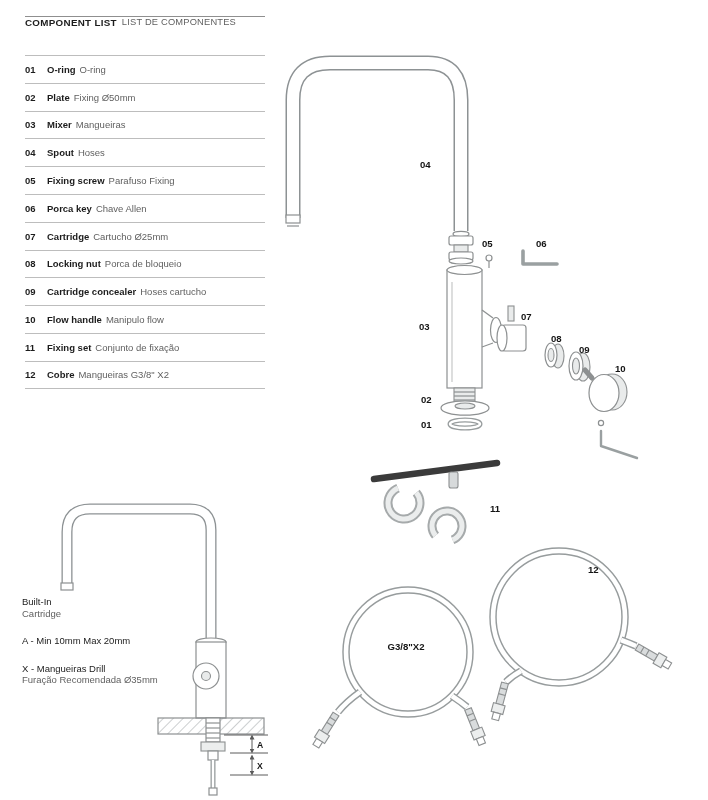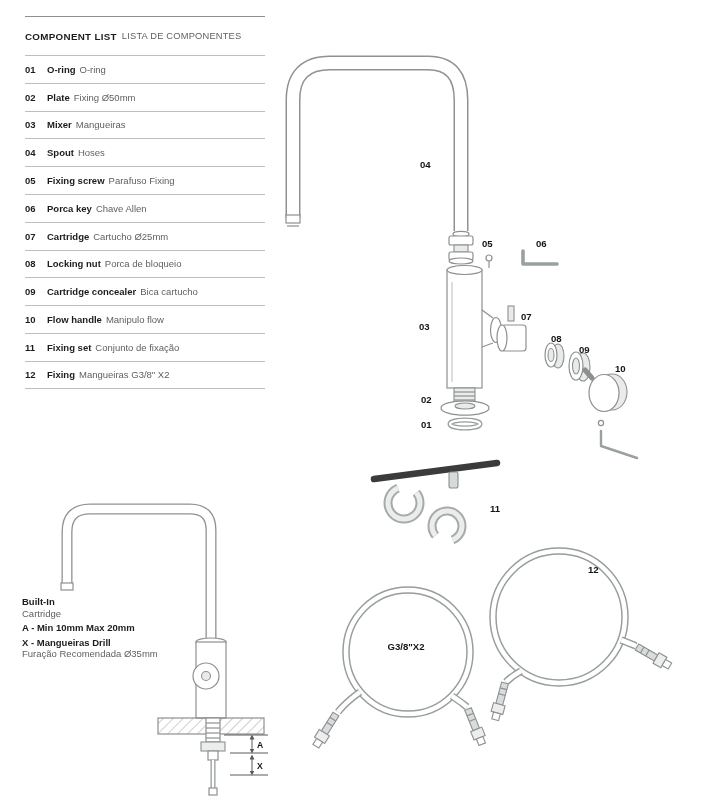--- a/index.html
+++ b/index.html
@@ -3,34 +3,34 @@
 <meta charset="utf-8">
 <style>
   *{margin:0;padding:0;box-sizing:border-box}
   body{background:#fff}
   .page{position:relative;width:708px;height:800px;background:#fff;overflow:hidden;
         font-family:"Liberation Sans",sans-serif;color:#1c1c1c}
   .art{position:absolute;left:0;top:0;z-index:1}
 
   
   .component-list{position:absolute;left:25px;top:16px;width:240px;z-index:2}
-  .title-row{display:flex;align-items:center;gap:5px;height:39px;border-top:1.5px solid #8f8f8f}
+  .title-row{display:flex;gap:5px;height:39px;border-top:1.5px solid #8f8f8f}
   .title-en{font-weight:bold;font-size:9.8px;letter-spacing:.3px}
   .title-pt{font-size:9.3px;color:#5f5f5f;letter-spacing:.2px}
   .row{display:flex;align-items:center;height:27.8px;border-top:1px solid #bdbdbd;font-size:9.5px}
   .row:last-child{border-bottom:1px solid #bdbdbd}
   .row .num{font-weight:bold;width:22px;flex:none}
   .row .en{font-weight:bold;margin-right:4px;white-space:nowrap}
   .row .pt{color:#5f5f5f;white-space:nowrap}
 
   
   .builtin-notes{position:absolute;left:22px;top:596px;z-index:2;font-size:9.5px;line-height:11.5px}
-  .b-bold{font-weight:bold}
+  .b-bold{font-weight:normal}
   .b-reg{color:#5f5f5f}
-  .mt{margin-top:3px}
+  .mt{margin-top:16px}
 
   
   .ln{stroke:#8d9091;stroke-width:1.2;fill:none}
   .part{fill:#fff;stroke:#8d9091;stroke-width:1.2}
   .part2{fill:#e9ebeb;stroke:#8d9091;stroke-width:1.1}
   .spoutA{fill:none;stroke:#8d9294;stroke-width:15;stroke-linejoin:round}
   .spoutB{fill:none;stroke:#fff;stroke-width:12;stroke-linejoin:round}
   .pipeA{fill:none;stroke:#8d9294;stroke-width:11;stroke-linejoin:round}
   .pipeB{fill:none;stroke:#fff;stroke-width:8.4;stroke-linejoin:round}
   .hoseA{fill:none;stroke:#979c9d;stroke-width:7.5}
@@ -240,21 +240,21 @@
       <text x="588" y="573" class="plbl">12</text>
       <text x="406" y="650" class="plbl" text-anchor="middle">G3/8"X2</text>
       <text x="257" y="748" class="dlbl">A</text>
       <text x="257" y="769" class="dlbl">X</text>
     </g>
   </svg>
 
   <section class="component-list">
     <div class="title-row">
       <span class="title-en">COMPONENT LIST</span>
-      <span class="title-pt">LISTA DE COMPONENTES</span>
+      <span class="title-pt">LIST DE COMPONENTES</span>
     </div>
     <div class="row">
       <span class="num">01</span>
       <span class="en">O-ring</span>
       <span class="pt">O-ring</span>
     </div>
     <div class="row">
       <span class="num">02</span>
       <span class="en">Plate</span>
       <span class="pt">Fixing Ø50mm</span>
@@ -285,35 +285,35 @@
       <span class="pt">Cartucho Ø25mm</span>
     </div>
     <div class="row">
       <span class="num">08</span>
       <span class="en">Locking nut</span>
       <span class="pt">Porca de bloqueio</span>
     </div>
     <div class="row">
       <span class="num">09</span>
       <span class="en">Cartridge concealer</span>
-      <span class="pt">Bica cartucho</span>
+      <span class="pt">Hoses cartucho</span>
     </div>
     <div class="row">
       <span class="num">10</span>
       <span class="en">Flow handle</span>
       <span class="pt">Manipulo flow</span>
     </div>
     <div class="row">
       <span class="num">11</span>
       <span class="en">Fixing set</span>
       <span class="pt">Conjunto de fixação</span>
     </div>
     <div class="row">
       <span class="num">12</span>
-      <span class="en">Fixing</span>
+      <span class="en">Cobre</span>
       <span class="pt">Mangueiras G3/8" X2</span>
     </div>
   </section>
 
   <section class="builtin-notes">
     <div class="b-bold">Built-In</div>
     <div class="b-reg">Cartridge</div>
     <div class="b-bold mt">A - Min 10mm Max 20mm</div>
     <div class="b-bold mt">X - Mangueiras Drill</div>
     <div class="b-reg">Furação Recomendada Ø35mm</div>

